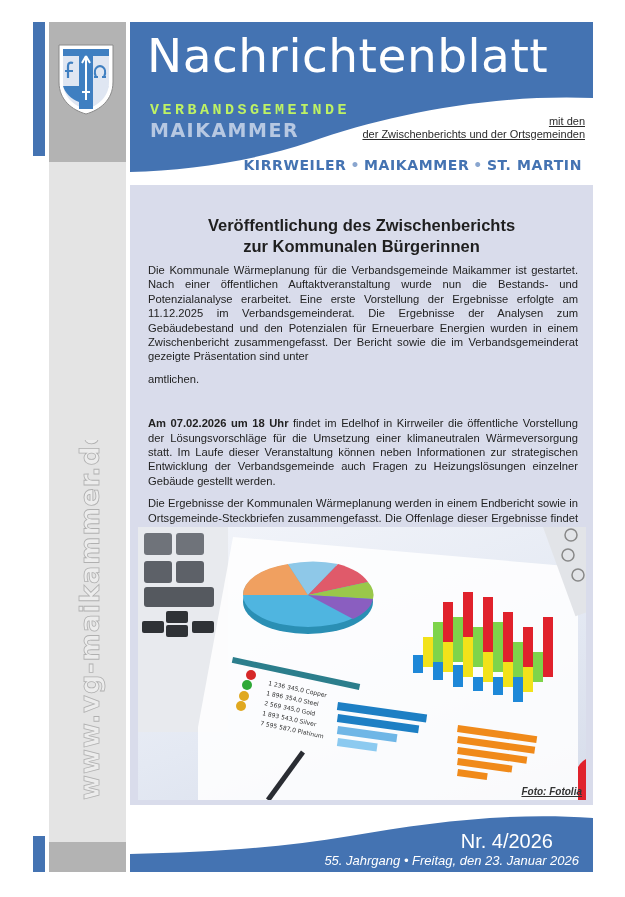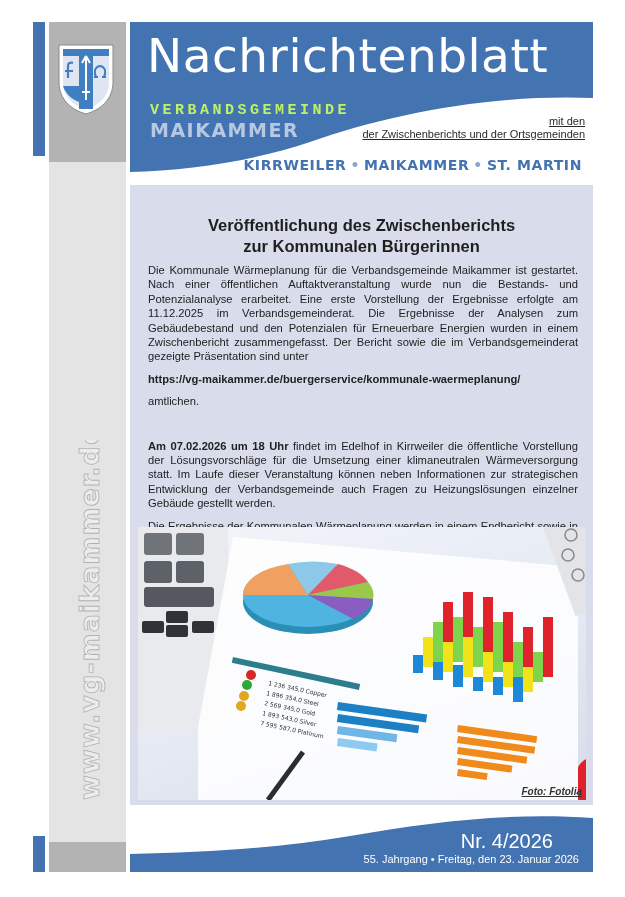--- a/index.html
+++ b/index.html
@@ -23,21 +23,21 @@
     #content { left: 130px; top: 185px; width: 463px; height: 620px; background: #d9dceb; }
     #article-title { position: absolute; left: 0; top: 22px; width: 463px; text-align: center; font-weight: bold; font-size: 16.5px; line-height: 21px; color: #1f1f1f; margin-top: 8px; }
     #article-body { position: absolute; left: 10px; top: 70px; width: 446px; font-size: 11.2px; line-height: 14.4px; color: #222; text-align: justify; }
     #article-body p { margin: 8px; }
     #article-body .gap { height: 14px; }
     .b { font-weight: bold; }
     #photo { position: absolute; left: 8px; top: 342px; width: 448px; height: 273px; background: linear-gradient(160deg, #f3f5fa 0%, #e4e9f3 55%, #d6dcea 100%); overflow: hidden; }
     #photo-credit { position: absolute; right: 4px; bottom: 3px; font-size: 10px; font-weight: bold; font-style: italic; color: #333; text-decoration: underline; }
     #footer { left: 130px; top: 812px; width: 463px; height: 60px; overflow: hidden; }
     #issue-no { position: absolute; right: 40px; top: 18px; font-size: 20px; color: #ffffff; }
-    #issue-meta { position: absolute; right: 14px; top: 41px; font-size: 11px; color: #ffffff; white-space: nowrap; }
+    #issue-meta { position: absolute; right: 14px; top: 41px; font-size: 13px; color: #ffffff; white-space: nowrap; font-style: italic; }
     #vertical-url { left: 47px; top: 440px; width: 82px; height: 370px; }
   </style>
 </head>
 <body>
 
 <div class="abs" id="left-strip-top"></div>
 <div class="abs" id="left-strip-bottom"></div>
 <div class="abs" id="gray-col"></div>
 <div class="abs" id="gray-col-top"></div>
 <div class="abs" id="gray-col-bottom"></div>
@@ -80,21 +80,20 @@
   </div>
 </div>
 
 <div class="abs" id="content">
   <div id="article-title">
     <div>Veröffentlichung des Zwischenberichts</div>
     <div>zur Kommunalen Bürgerinnen</div>
   </div>
   <div id="article-body">
     <p>Die Kommunale Wärmeplanung für die Verbandsgemeinde Maikammer ist gestartet. Nach einer öffentlichen Auftaktveranstaltung wurde nun die Bestands- und Potenzialanalyse erarbeitet. Eine erste Vorstellung der Ergebnisse erfolgte am 11.12.2025 im Verbandsgemeinderat. Die Ergebnisse der Analysen zum Gebäudebestand und den Potenzialen für Erneuerbare Energien wurden in einem Zwischenbericht zusammengefasst. Der Bericht sowie die im Verbandsgemeinderat gezeigte Präsentation sind unter</p>
-    <p class="b">https://vg-maikammer.de/buergerservice/kommunale-waermeplanung/</p>
     <p>amtlichen.</p>
     <div class="gap"></div>
     <p><span class="b">Am 07.02.2026 um 18 Uhr</span><span> findet im Edelhof in Kirrweiler die öffentliche Vorstellung der Lösungsvorschläge für die Umsetzung einer klimaneutralen Wärmeversorgung statt. Im Laufe dieser Veranstaltung können neben Informationen zur strategischen Entwicklung der Verbandsgemeinde auch Fragen zu Heizungslösungen einzelner Gebäude gestellt werden.</span></p>
     <p>Die Ergebnisse der Kommunalen Wärmeplanung werden in einem Endbericht sowie in Ortsgemeinde-Steckbriefen zusammengefasst. Die Offenlage dieser Ergebnisse findet im Februar statt. Alle Bürgerinnen und Bürger sind im Februar herzlich eingeladen, Ihre Stellungnahme zu den Ergebnissen der Kommunalen Wärmeplanung abzugeben. Der Abschluss der Kommunalen Wärmeplanung und die Veröffentlichung des finalen Endberichts ist für Ende März 2026 geplant.</p>
     <p>Text: Verbandsgemeinde</p>
   </div>
 
   <div id="photo">
     <svg width="448" height="273" viewBox="0 0 448 273">
 

